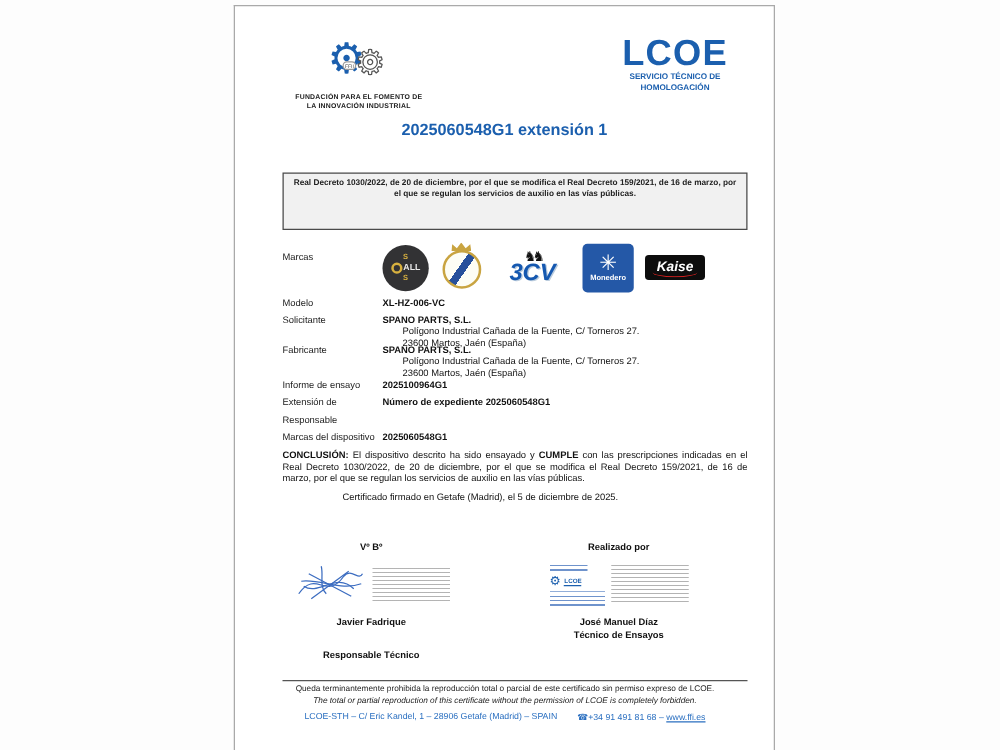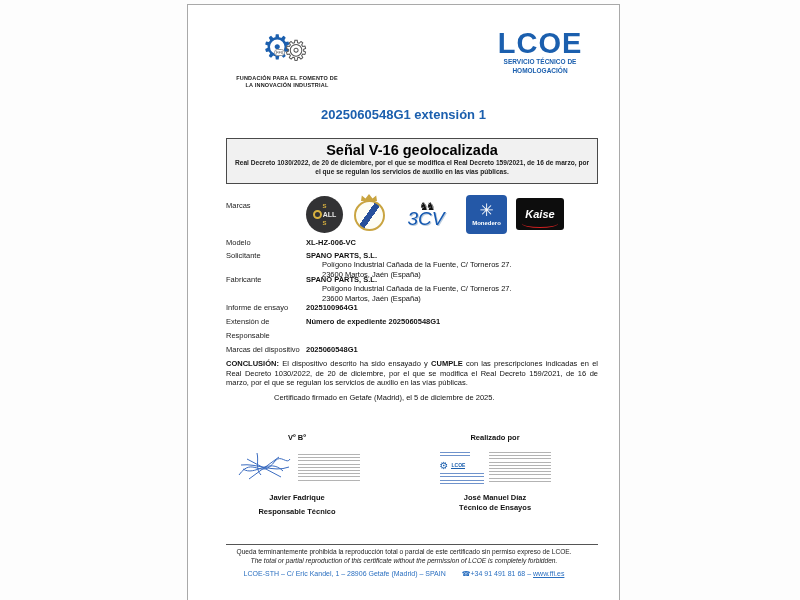--- a/index.html
+++ b/index.html
@@ -18,21 +18,21 @@
   .ffii-mini { position:absolute; left:48px; top:18px; font-size:4px; color:#444; background:#fff;
                border:0.5px solid #999; border-radius:4px; padding:0 1px; }
   .ffii-caption { font-size:5.5px; font-weight:bold; color:#1a1a1a; line-height:1.3; letter-spacing:0.2px; }
   .lcoe-logo { position:absolute; right:14px; top:24px; width:130px; text-align:center; }
   .lcoe-name { font-size:29px; font-weight:bold; color:#1b5fae; line-height:1; letter-spacing:1px; }
   .lcoe-sub { font-size:6.5px; font-weight:bold; color:#1b5fae; line-height:1.35; }
 
   
   .doc-title { position:absolute; left:0; top:90px; width:100%; text-align:center; color:#1b5fae; }
   .doc-title .t1 { font-size:14.5px; font-weight:bold; }
-  .doc-title .t2 { font-size:13px; font-weight:bold; margin-top:12px; }
+  .doc-title .t2 { font-size:13px; font-weight:bold; margin-top:1px; }
 
   
   .product-box { position:absolute; left:38px; top:133px; width:372px; height:46px;
                  background:#f1f1f1; border:1.5px solid #4a4a4a; text-align:center; padding-top:3px; }
   .product-box .pb-title { font-size:14.5px; font-weight:bold; color:#000; }
   .product-box .pb-sub { font-size:6.6px; font-weight:bold; color:#222; line-height:1.3;
                          width:96%; margin:1px auto 0; }
 
   
   .lbl { position:absolute; left:38px; font-size:7.5px; color:#222; }
@@ -48,27 +48,27 @@
   .soscall-mid { display:flex; align-items:center; gap:1px; margin:1px 0; }
   .soscall-ring { width:9px; height:9px; border:2.2px solid #d8b13f; border-radius:50%; }
   .soscall-all { color:#e9e9e9; font-size:7px; font-weight:bold; }
   .logo-rm { width:34px; height:40px; display:flex; flex-direction:column; align-items:center; }
   .rm-crown { width:16px; height:7px; background:#c9a441; margin-bottom:-1px;
               clip-path:polygon(0 100%,5% 20%,28% 65%,50% 0,72% 65%,95% 20%,100% 100%); }
   .rm-circle { width:31px; height:31px; border-radius:50%; border:2px solid #c9a441; background:#fdfdf5;
                background-image:linear-gradient(125deg, transparent 42%, #27509b 42%, #27509b 58%, transparent 58%); }
   .logo-3cv { width:62px; text-align:center; line-height:1; }
   .cv3-horses { font-size:11px; color:#111; letter-spacing:-3px; margin-bottom:-3px; }
-  .cv3-text { font-size:19px; font-weight:normal; font-style:italic; color:#1558b0;
+  .cv3-text { font-size:19px; font-weight:bold; font-style:italic; color:#1558b0;
               text-shadow:1px 1px 0 #bcd; }
   .logo-monedero { width:41px; height:39px; background:#2458a7; border-radius:4px; text-align:center;
                    display:flex; flex-direction:column; align-items:center; justify-content:center; line-height:1; }
   .monedero-flake { color:#fff; font-size:17px; }
   .monedero-text { color:#fff; font-size:6px; font-weight:bold; margin-top:1px; }
-  .logo-kaise { width:48px; height:32px; background:#0d0d0d; border-radius:3px; position:relative;
+  .logo-kaise { width:48px; height:20px; background:#0d0d0d; border-radius:3px; position:relative;
                 display:flex; align-items:center; justify-content:center; }
   .kaise-text { color:#fff; font-size:11px; font-weight:bold; font-style:italic; z-index:1; }
   .kaise-swoosh { position:absolute; left:6px; bottom:2px; width:36px; height:9px;
                   border-bottom:1.3px solid #d02020; border-radius:50%; }
 
   
   .conclusion { position:absolute; left:38px; top:354px; width:372px; font-size:7.5px;
                 line-height:1.27; text-align:justify; color:#111; }
   .signed-line { position:absolute; left:38px; top:388px; font-size:7.5px; color:#111;margin-left:48px; }
 
@@ -116,21 +116,20 @@
       <div class="lcoe-name">LCOE</div>
       <div class="lcoe-sub">SERVICIO TÉCNICO DE</div>
       <div class="lcoe-sub">HOMOLOGACIÓN</div>
     </div>
 
     <div class="doc-title">
       <div class="t2">2025060548G1 extensión 1</div>
     </div>
 
     <div class="product-box">
-      <div class="pb-title">Señal V-16 geolocalizada</div>
       <div class="pb-sub">Real Decreto 1030/2022, de 20 de diciembre, por el que se modifica el Real Decreto 159/2021, de 16 de marzo, por el que se regulan los servicios de auxilio en las vías públicas.</div>
     </div>
 
     <div class="lbl" style="top:196px">Marcas</div>
     <div class="brand-row">
       <div class="logo-soscall">
         <span class="s">S</span>
         <span class="soscall-mid">
           <span class="soscall-ring"></span>
           <span class="soscall-all">ALL</span>
@@ -196,21 +195,21 @@
             <path d="M8,18 C20,26 34,6 48,20"></path>
             <path d="M14,28 L44,6"></path>
             <path d="M12,8 L46,26"></path>
             <path d="M6,14 C22,12 38,22 54,16"></path>
             <path d="M22,2 C24,10 20,18 26,24"></path>
           </g>
         </svg>
         <div class="tiny-lines"></div>
       </div>
       <div class="sig-name">Javier Fadrique</div>
-      <div class="sig-name" style="margin-top:4px">Responsable Técnico</div>
+      <div class="sig-name" style="margin-top:16px">Responsable Técnico</div>
     </div>
 
     <div class="sig-block sig-right">
       <div class="sig-title">Realizado por</div>
       <div class="sig-art">
         <div class="stamp-left">
           <div class="blue-bars" style="width:30px;height:7px"></div>
           <div class="stamp-row">
             <span class="stamp-gear">⚙</span>
             <span class="stamp-lcoe">LCOE</span>

